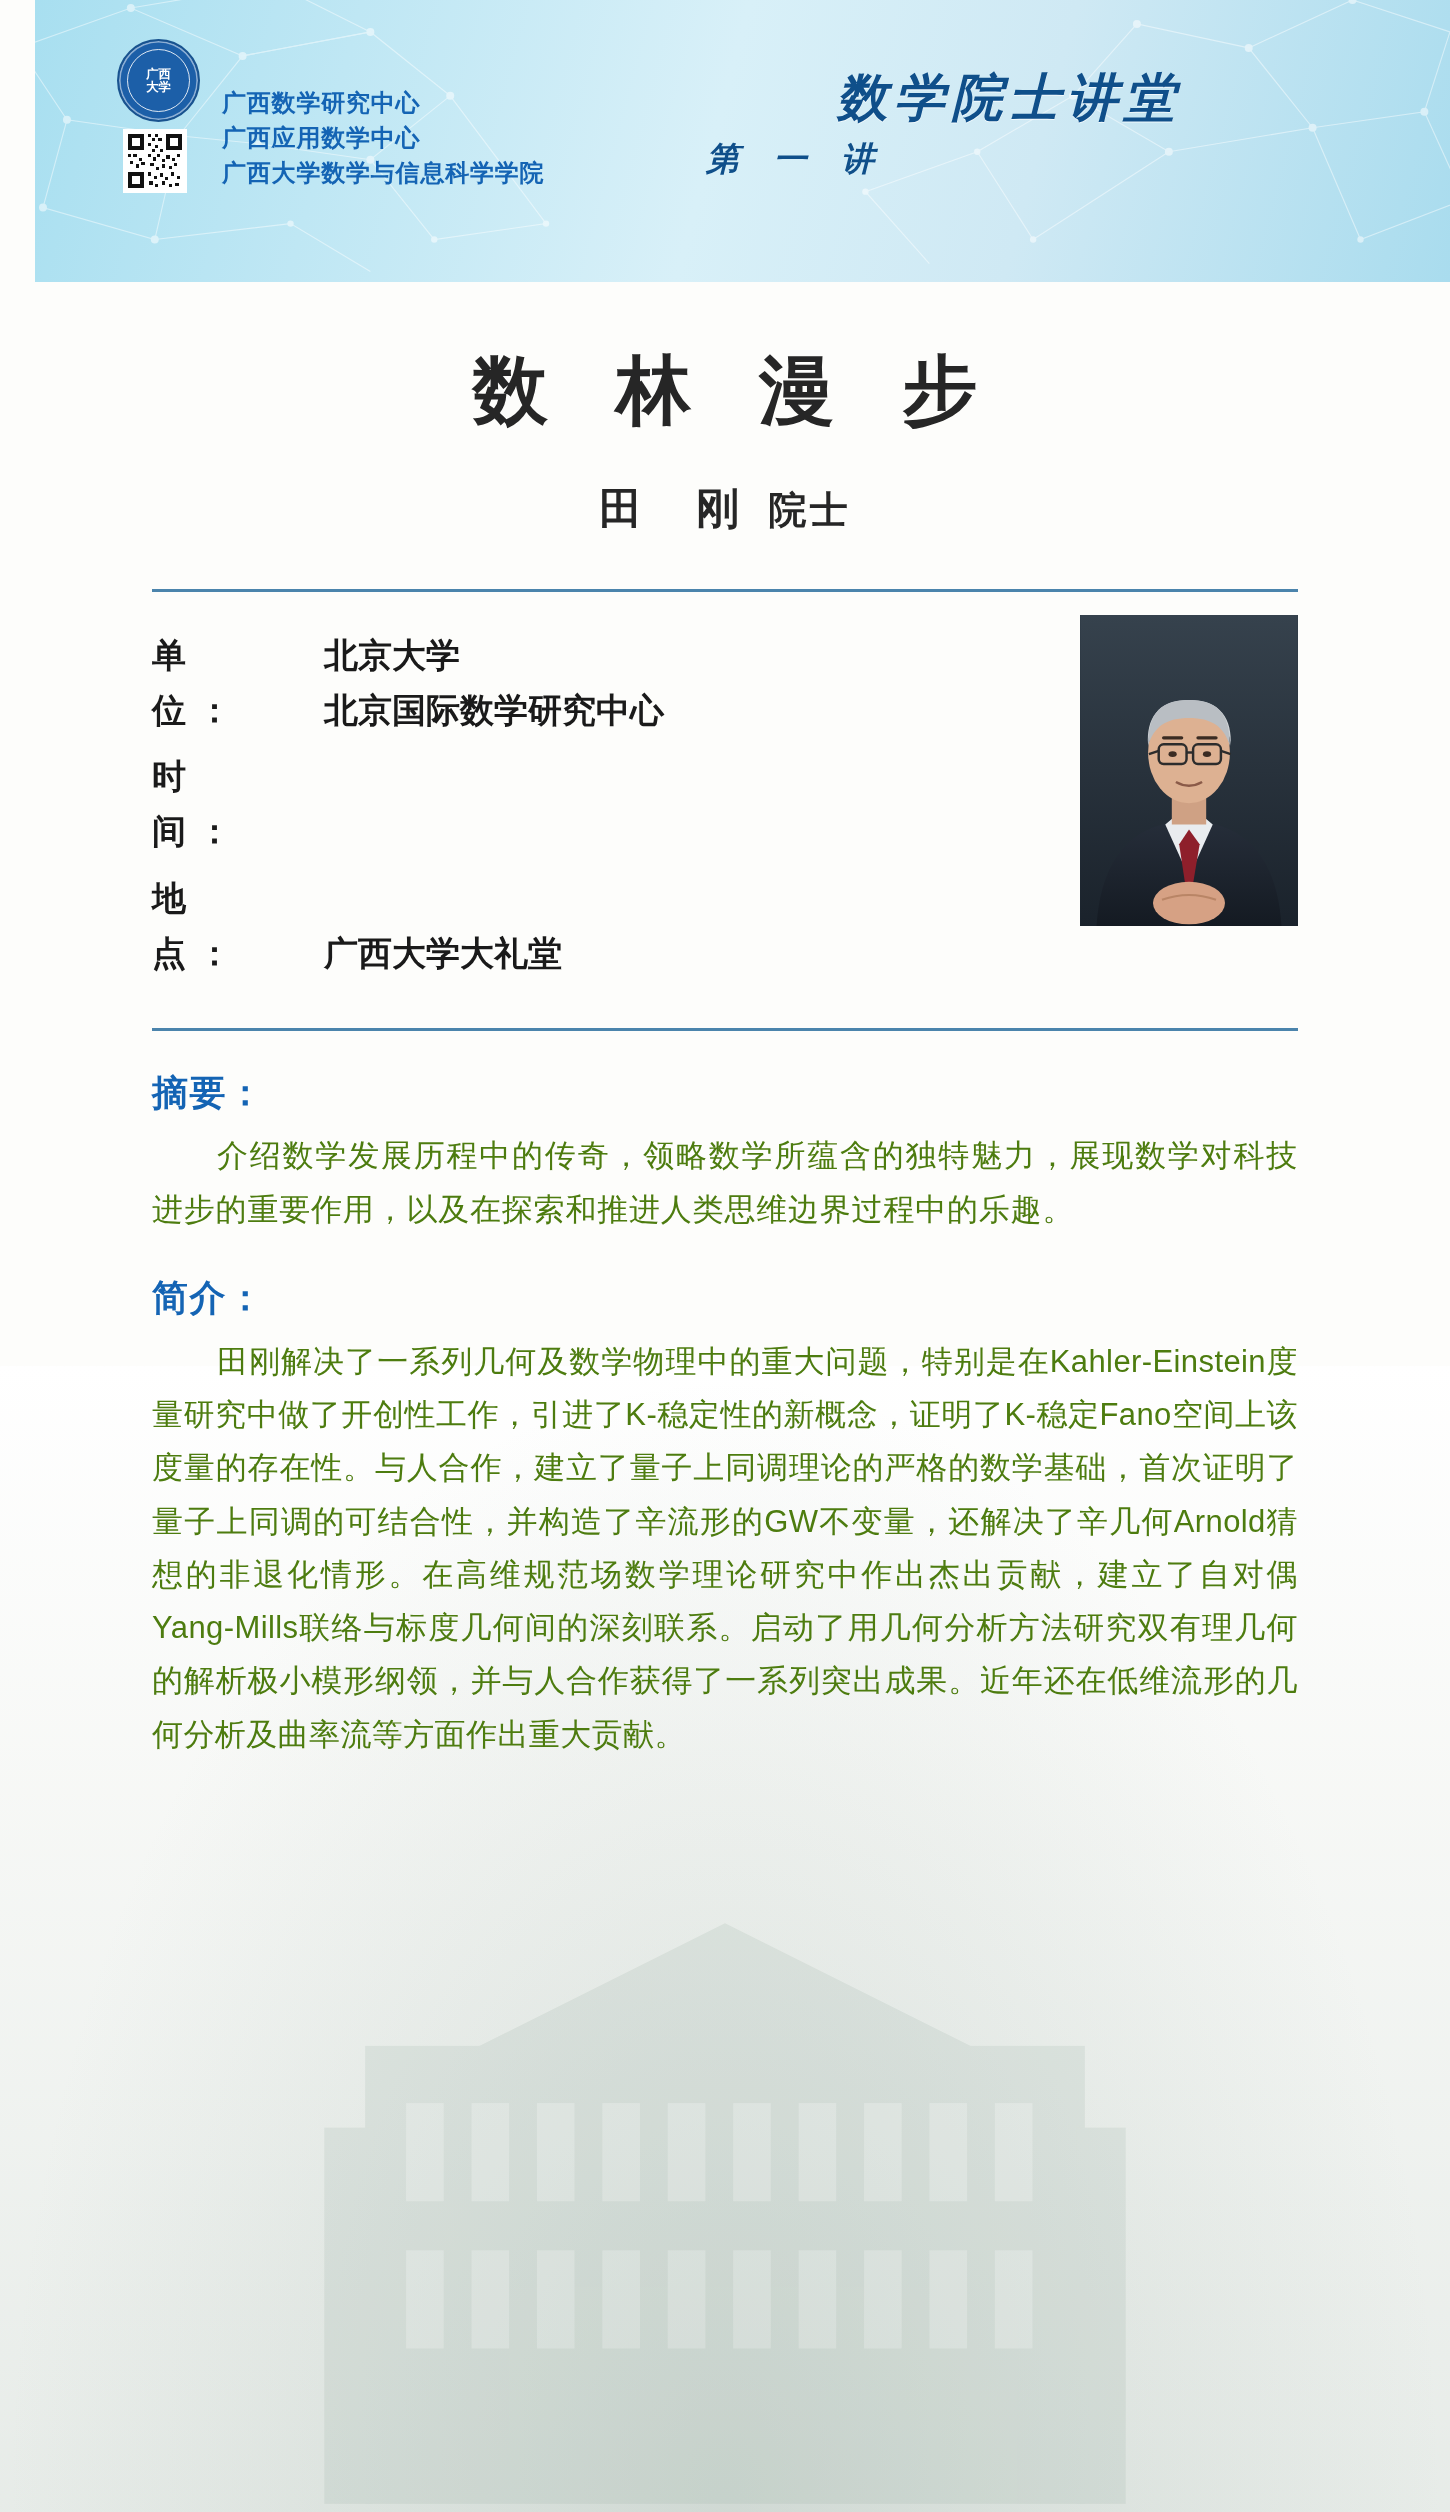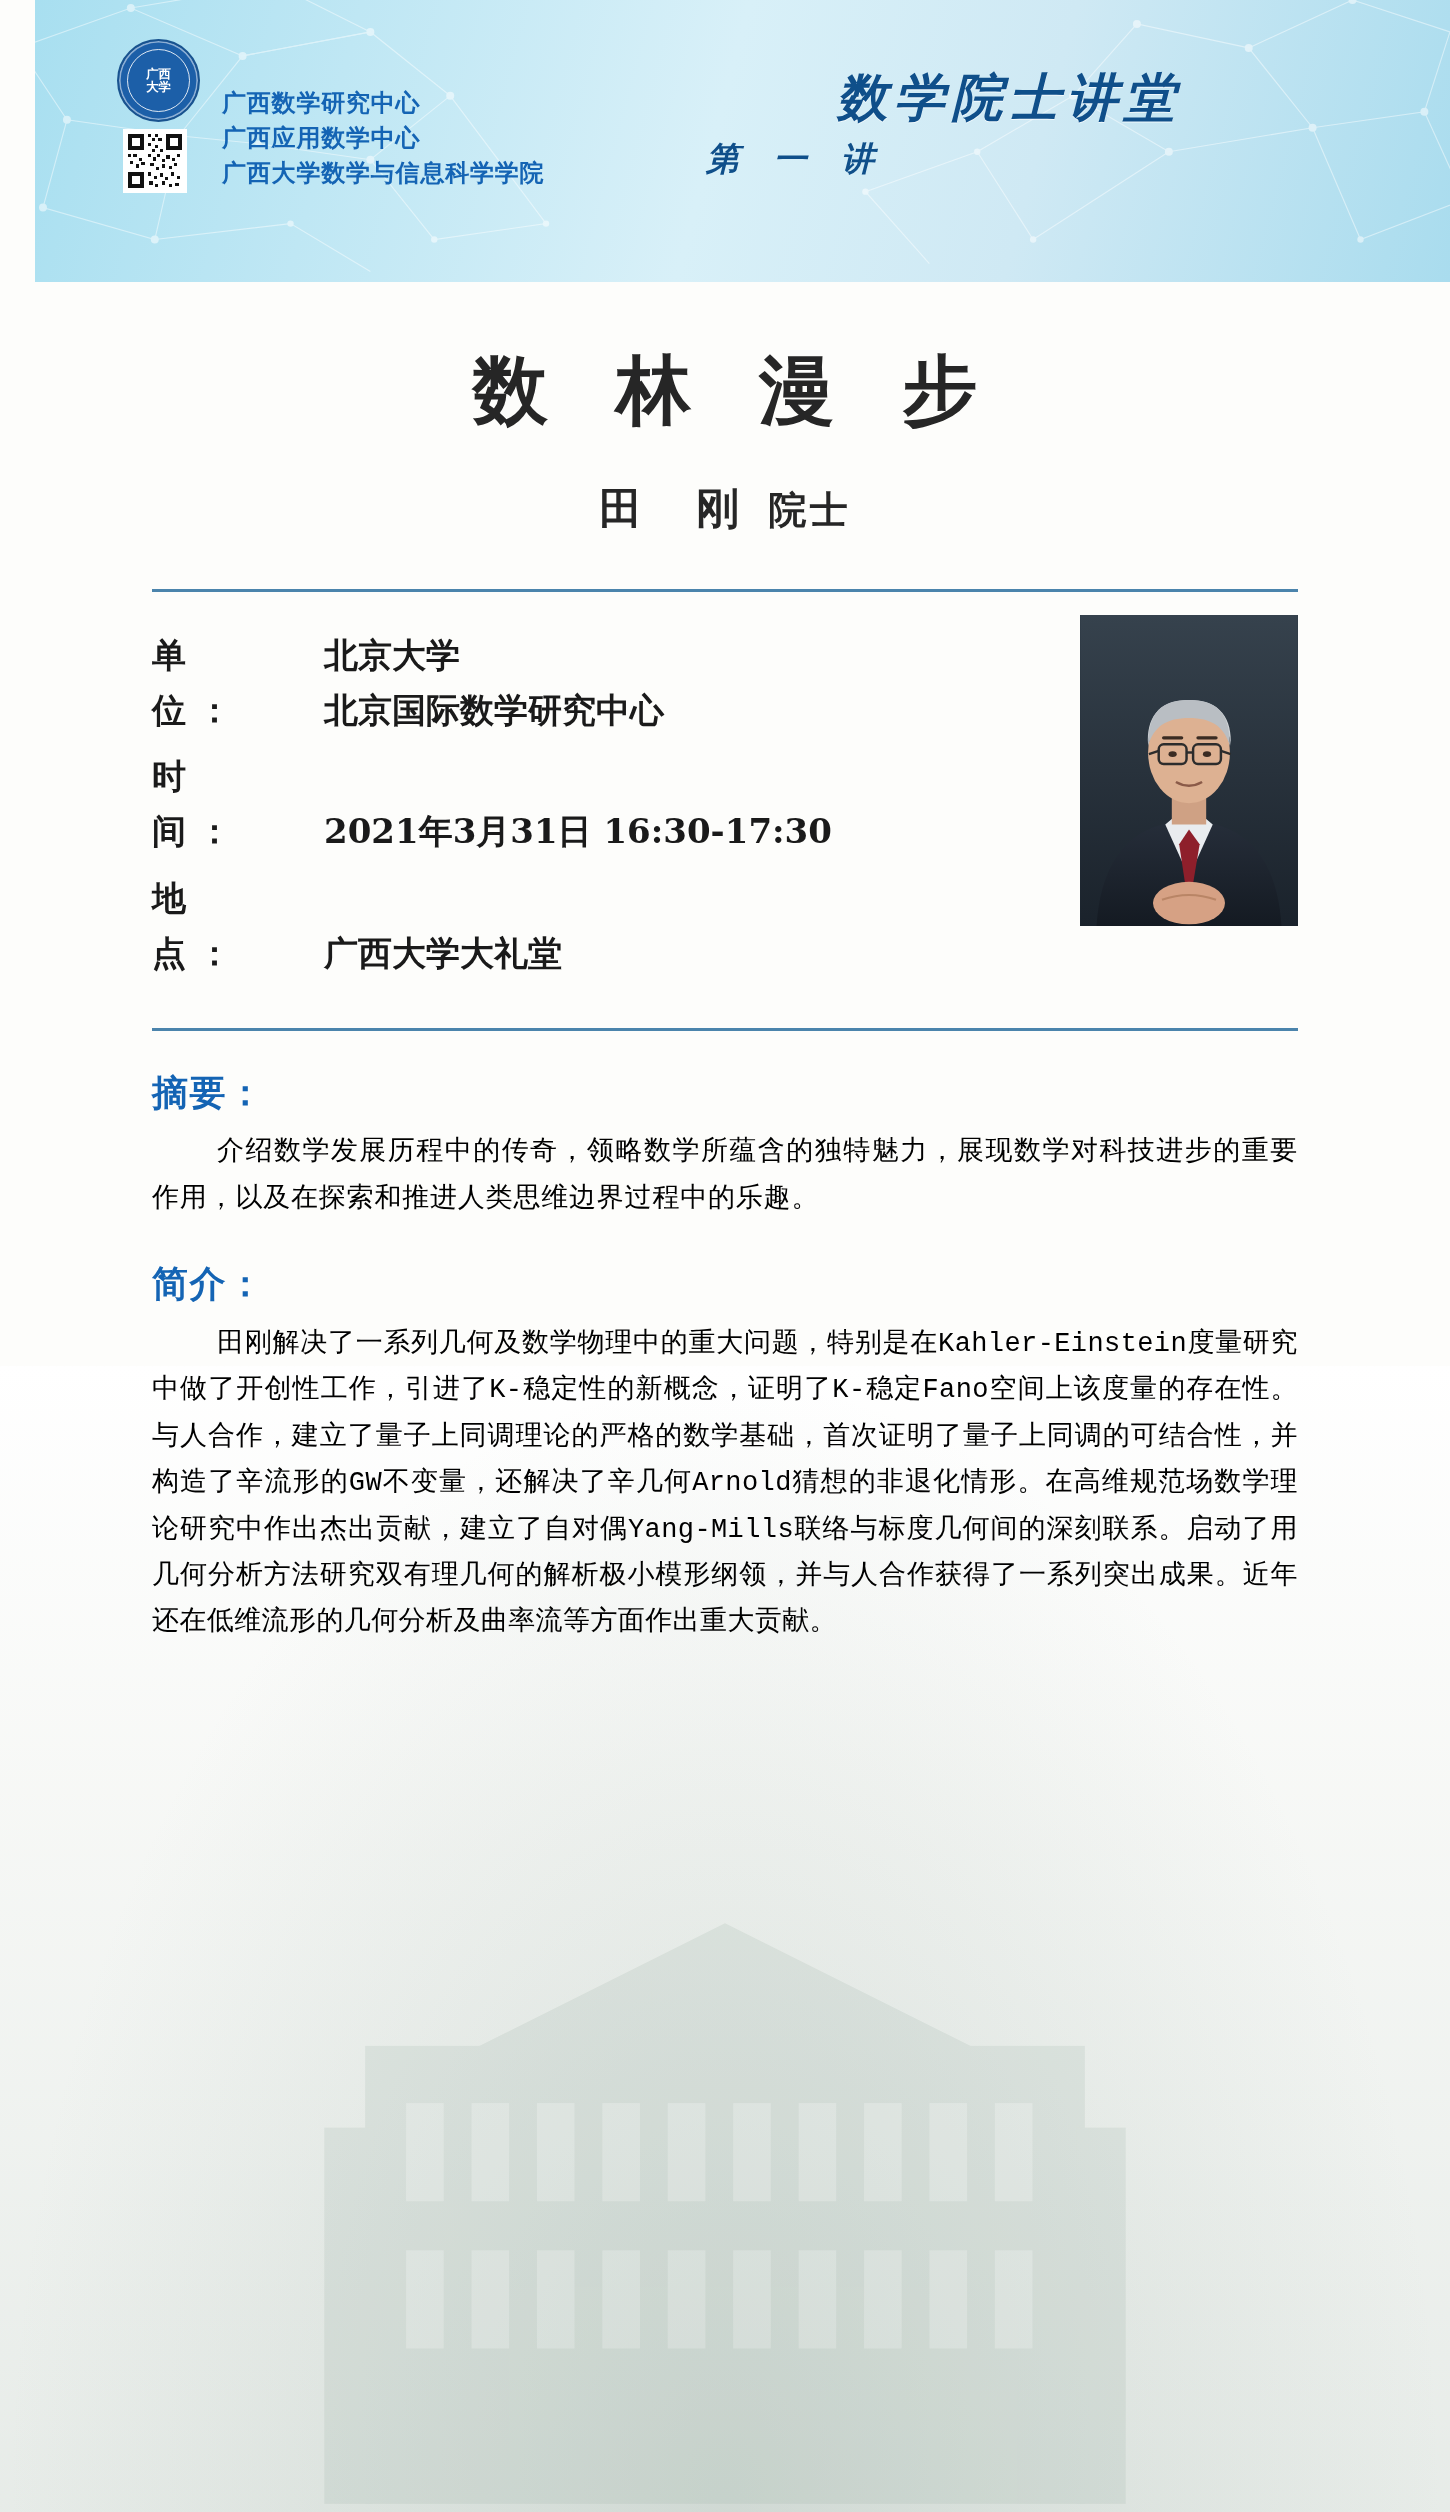--- a/index.html
+++ b/index.html
@@ -237,28 +237,28 @@
   .section-heading {
     color: #1464b4;
     font-size: 36px;
     font-weight: bold;
     letter-spacing: 1.6px;
     margin-top: 38px;
     margin-bottom: 4.9px;
     font-family: "DejaVu Serif", "Liberation Serif", serif;
   }
   .para {
-    font-size: 27px;
+    font-size: 31px;
     line-height: 1.72;
-    color: #000000;
+    color: #4d7c0f;
     text-align: justify;
     text-justify: inter-ideograph;
     text-indent: 65px;
     margin: 11.5px 0 0 0;
-    font-family: Liberation Mono, monospace;
+    font-family: Liberation Sans, sans-serif;
   }
   .para.abstract { letter-spacing: 0.8px; }
   .para.bio { letter-spacing: 0.4px; }
 </style>
 </head>
 <body>
 
 <div class="poster">
 
   <div class="bg-watermark"></div>
@@ -418,21 +418,20 @@
       <div class="info-row">
         <div class="info-label">单　位：</div>
         <div class="info-value">
           <span>北京大学</span>
           <span class="second-line">北京国际数学研究中心</span>
         </div>
       </div>
 
       <div class="info-row">
         <div class="info-label">时　间：</div>
-        <div class="info-value">2021年3月31日  16:30-17:30</div>
       </div>
 
       <div class="info-row">
         <div class="info-label">地　点：</div>
         <div class="info-value">广西大学大礼堂</div>
       </div>
     </div>
 
     <div class="portrait">
       <svg viewBox="0 0 266 380" width="218" height="311">

